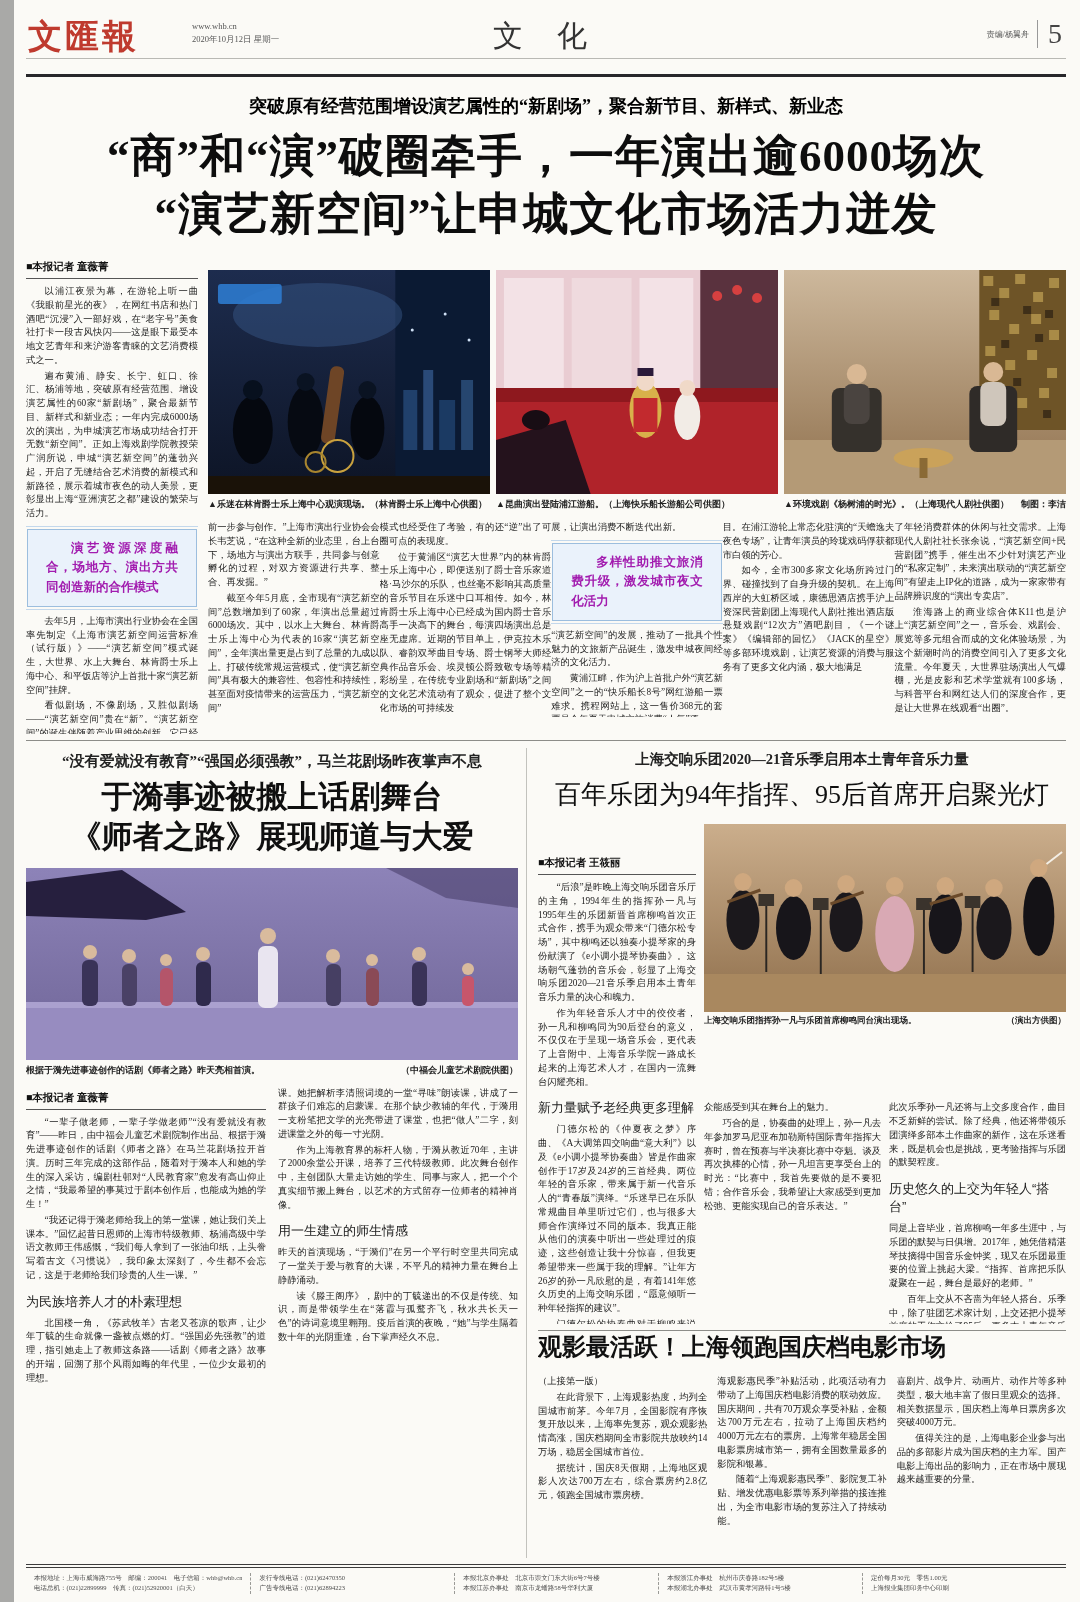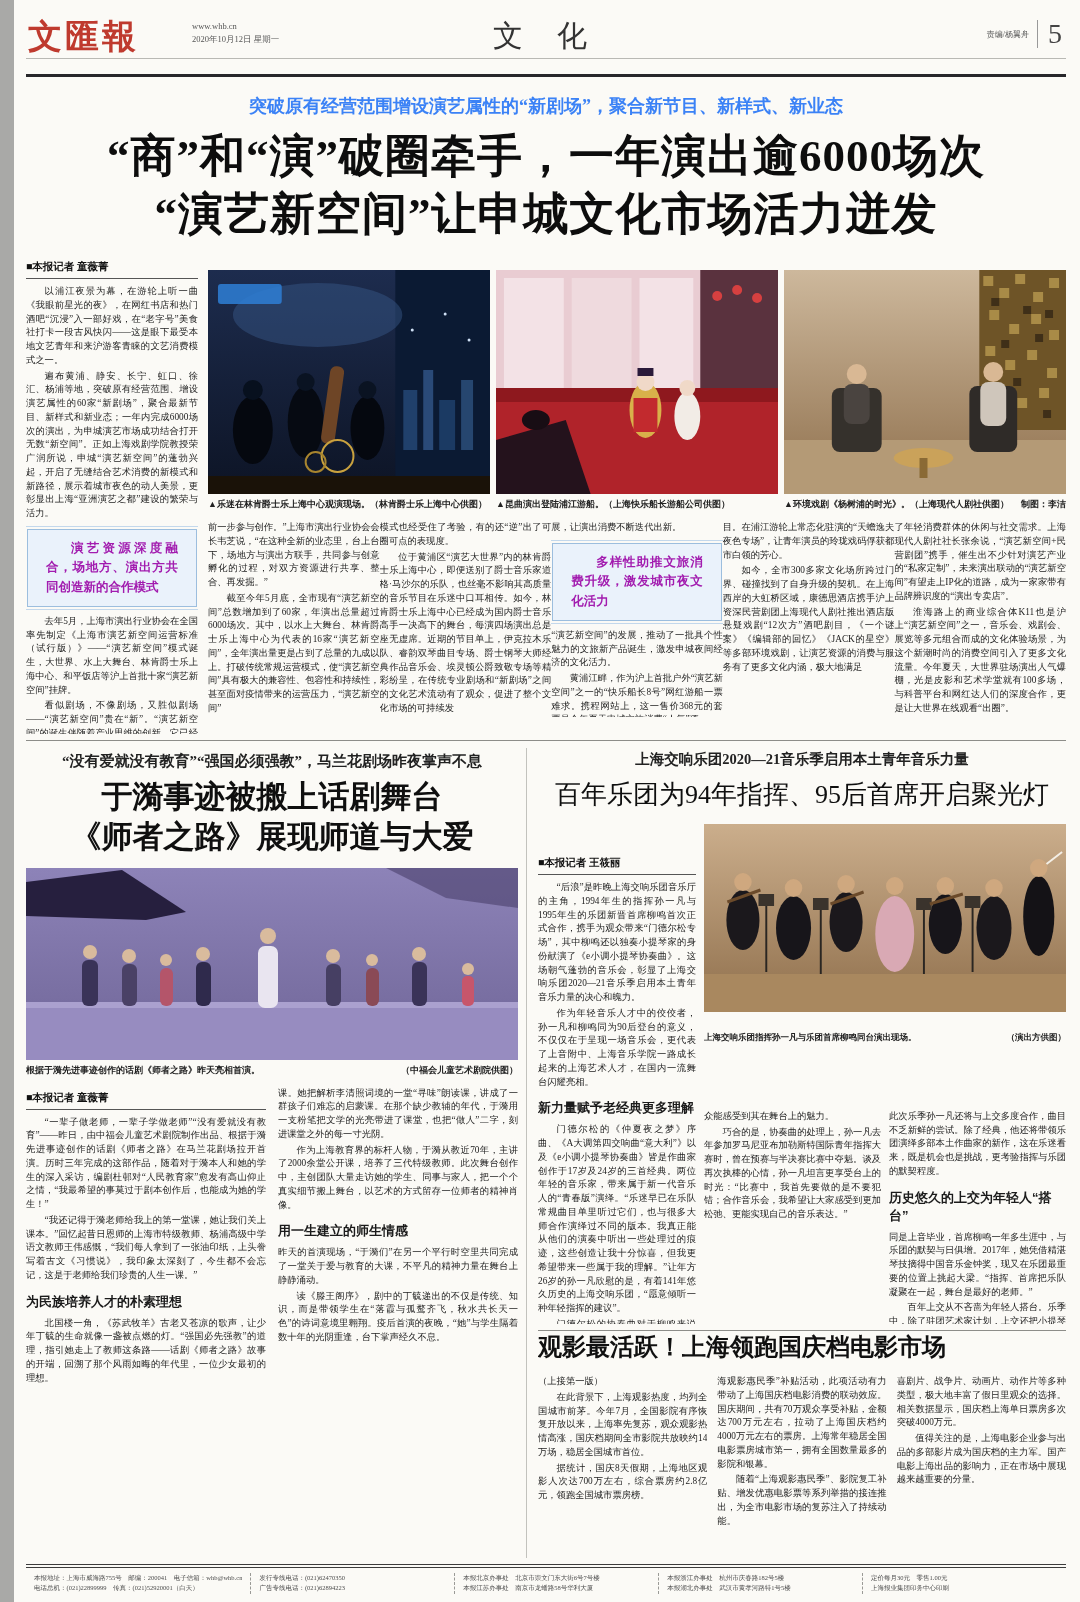--- a/index.html
+++ b/index.html
@@ -12,21 +12,21 @@
   .logo{position:absolute;left:14px;top:4px;font-size:34px;font-weight:bold;color:#bf3a2e;letter-spacing:3px;}
   .mast-small{position:absolute;left:178px;top:10px;font-size:8.5px;color:#555;line-height:1.5;}
   .section-title{position:absolute;left:0;right:0;top:6px;text-align:center;font-size:30px;color:#333;letter-spacing:34px;text-indent:34px;}
   .page-info{position:absolute;right:4px;top:10px;display:flex;align-items:center;}
   .editor{font-size:8px;color:#555;margin-right:8px;}
   .page-num{font-size:28px;color:#444;border-left:1px solid #999;padding-left:10px;line-height:1;}
   .rule-thin{position:absolute;left:12px;right:14px;height:1px;background:#b9b9b4;}
   .rule-thick{position:absolute;left:12px;right:14px;height:3px;background:#27272a;}
 
   
-  .lead-kicker{position:absolute;left:12px;right:14px;top:94px;text-align:center;font-size:18px;font-weight:bold;color:#3b82f6;}
+  .lead-kicker{position:absolute;left:12px;right:14px;top:94px;text-align:center;font-size:18px;font-weight:bold;color:#000000;}
   .lead-h1{position:absolute;left:12px;right:14px;top:126px;text-align:center;font-size:45px;font-weight:bold;color:#0d0d0d;letter-spacing:1px;}
   .lead-h2{position:absolute;left:12px;right:14px;top:184px;text-align:center;font-size:45px;font-weight:bold;color:#0d0d0d;letter-spacing:1px;}
 
   
   .lead-block{position:absolute;left:12px;right:14px;top:256px;height:478px;display:flex;gap:10px;overflow:hidden;}
   .lcol{width:172px;flex:none;overflow:hidden;}
   .byline{display:block;font-size:10.5px;font-weight:bold;color:#111;border-bottom:1px solid #555;padding:4px 0 4px 0;margin-bottom:6px;}
   .body-text p{margin:0 0 2px 0;font-size:9.3px;line-height:1.48;text-align:justify;text-indent:2em;}
   .cont p:first-child{text-indent:0;}
   .bluebox{background:#eaf2fb;border:1px solid #9cbede;box-shadow:0 0 0 2px #fbfaf6,0 0 0 3px #c3d8ec;
@@ -46,32 +46,32 @@
 
   
   .teacher{position:absolute;left:12px;width:492px;top:748px;height:810px;overflow:hidden;}
   .t-kicker{text-align:center;font-size:15px;font-weight:bold;margin-top:4px;}
   .t-h{text-align:center;font-size:31px;font-weight:bold;line-height:1.3;margin-top:6px;color:#0f0f0f;}
   .t-photo{margin-top:10px;height:192px;background:#777;overflow:hidden;}
   .t-photo svg{display:block;width:100%;height:100%;}
   .t-caption{display:flex;justify-content:space-between;font-size:9px;font-weight:bold;margin-top:4px;}
   .t-cols{display:flex;gap:12px;margin-top:10px;height:452px;overflow:hidden;}
   .t-col{flex:1;overflow:hidden;}
-  .subhead{font-family:"Liberation Sans","DejaVu Sans",sans-serif;font-size:13px;font-weight:bold;color:#1b1b1b;margin:10px 0 6px 0;text-align:left;}
+  .subhead{font-family:"Liberation Sans","DejaVu Sans",sans-serif;font-size:13px;font-weight:normal;color:#1b1b1b;margin:10px 0 6px 0;text-align:left;}
 
   
   .symphony{position:absolute;left:524px;right:14px;top:748px;height:578px;overflow:hidden;}
   .s-kicker{text-align:center;font-size:14.5px;font-weight:bold;margin-top:2px;}
   .s-h{text-align:center;font-size:26px;font-weight:normal;margin-top:8px;color:#0f0f0f;}
   .s-grid{display:grid;grid-template-columns:158px 1fr 1fr;gap:8px;margin-top:12px;height:500px;overflow:hidden;}
   .s-col1{grid-row:1 / span 2;overflow:hidden;margin-top:28px;}
   .s-photo-wrap{grid-column:2 / span 2;}
   .s-photo{height:188px;background:#8a6f50;overflow:hidden;}
   .s-photo svg{display:block;width:100%;height:100%;}
-  .s-caption{display:flex;justify-content:space-between;font-size:8.5px;font-weight:bold;margin-top:20px;}
+  .s-caption{display:flex;justify-content:space-between;font-size:8.5px;font-weight:bold;margin-top:3px;}
   .s-col{overflow:hidden;}
 
   
   .film{position:absolute;left:524px;right:14px;top:1330px;height:228px;overflow:hidden;}
   .film-rule{height:1px;background:#8d8d89;}
   .f-h{text-align:left;font-size:24px;font-weight:bold;color:#101010;}
   .f-cols{display:flex;gap:10px;margin-top:12px;height:158px;overflow:hidden;}
   .f-col{flex:1;overflow:hidden;}
 
   

